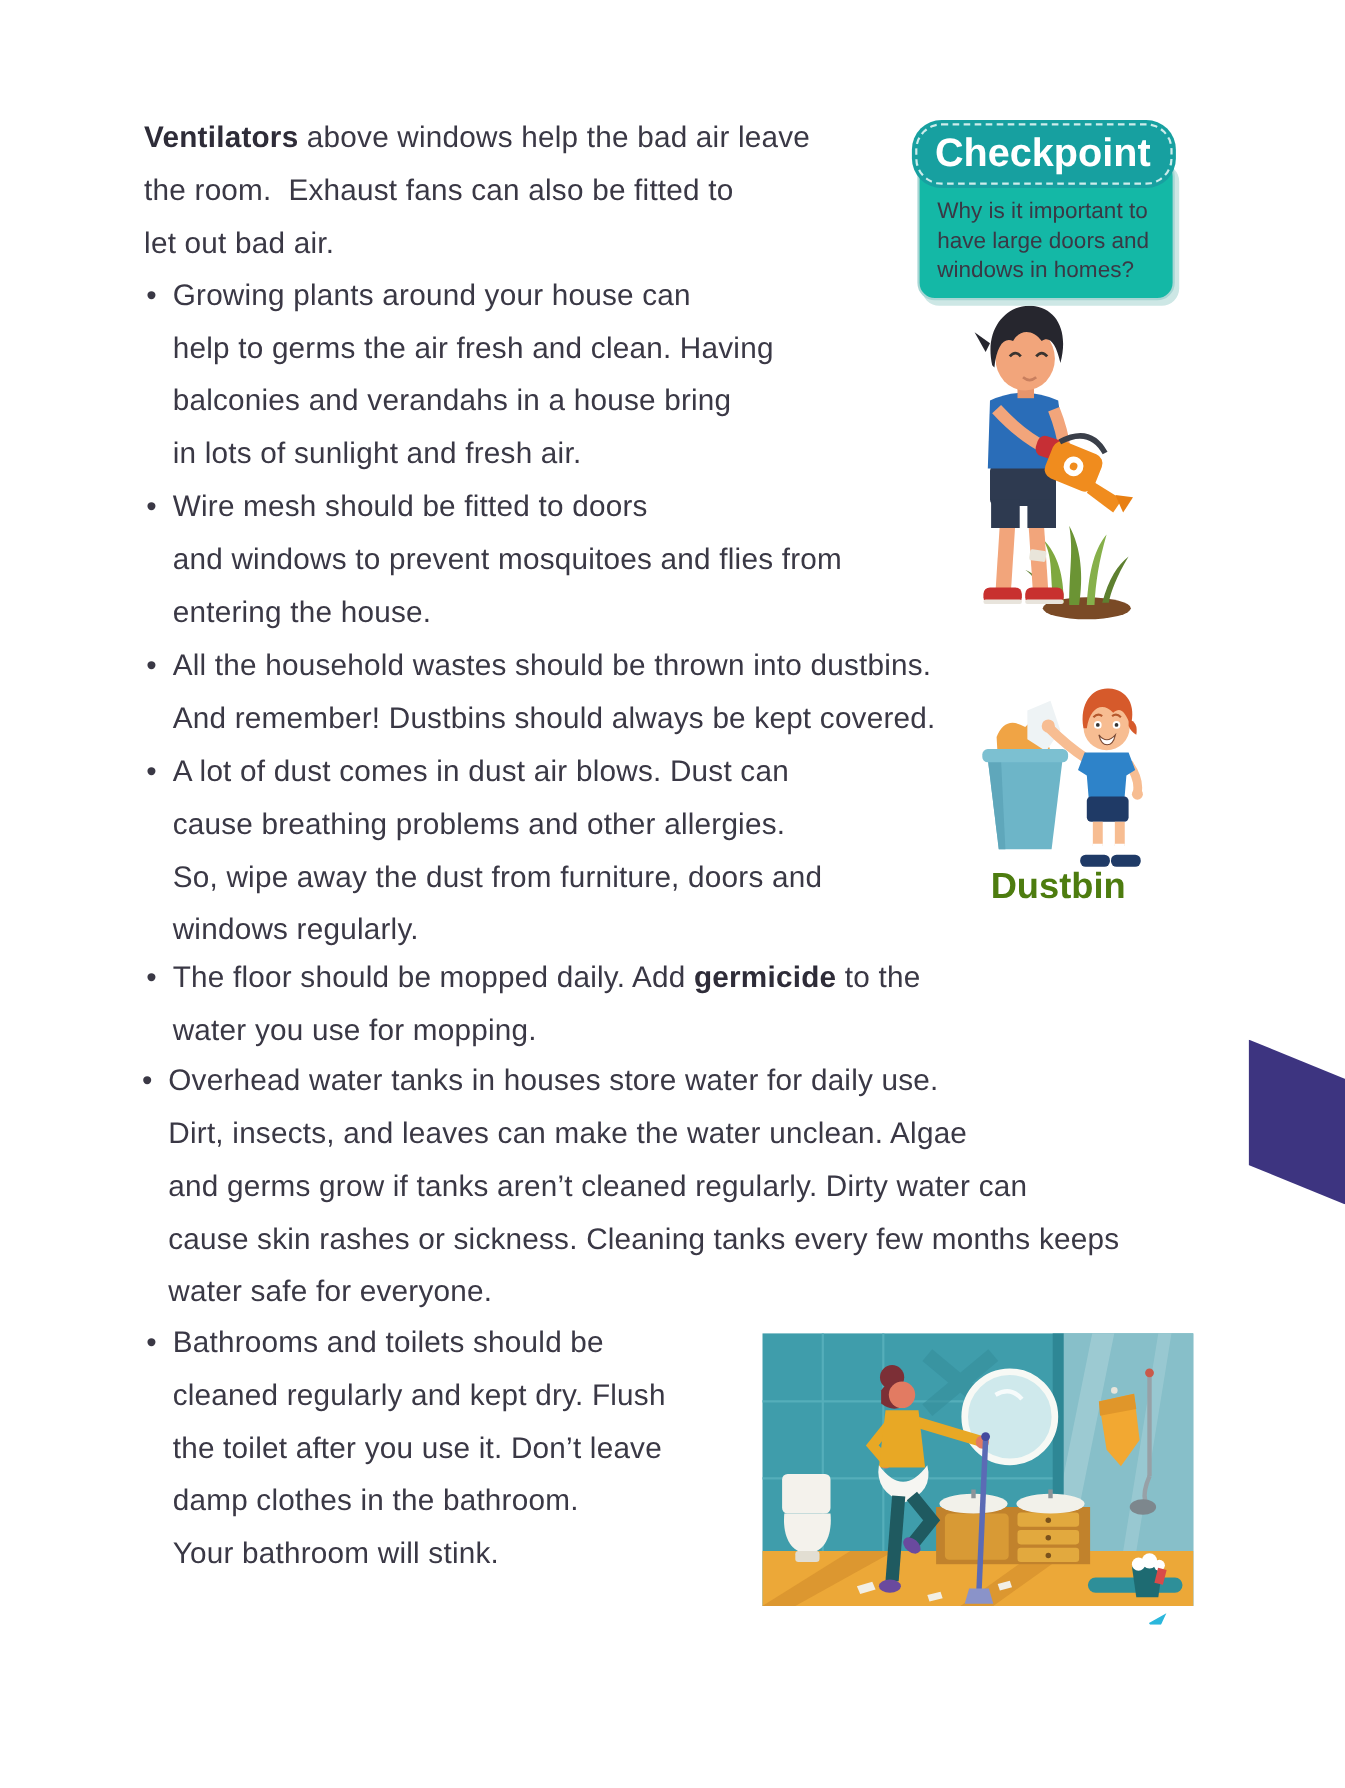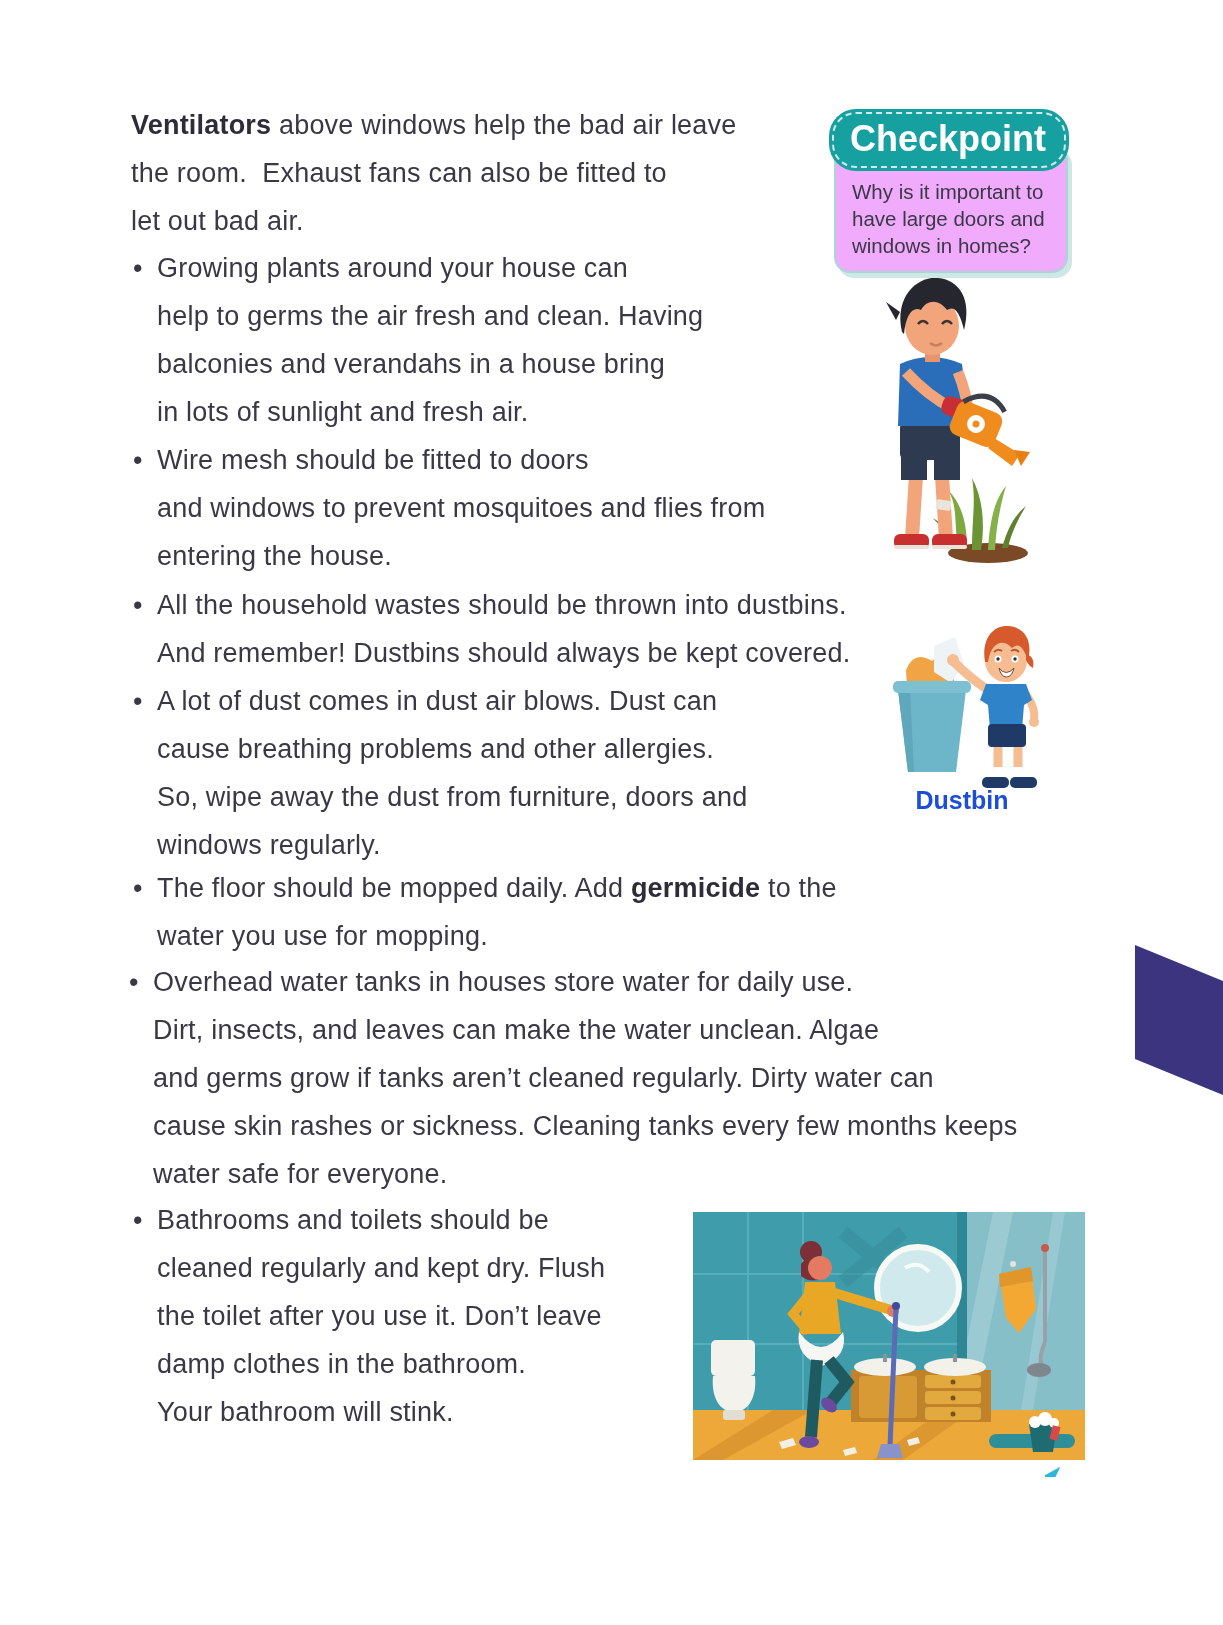--- a/index.html
+++ b/index.html
@@ -11,28 +11,28 @@
   .bullet{position:absolute;padding-left:24px;}
   .bullet .marker{position:absolute;left:0;top:0;font-size:27px;line-height:48px;}
   .bold-inline{font-weight:bold;color:#2e2c38;}
 
   
   .checkpoint{position:absolute;left:834px;top:112px;width:234px;}
   .cp-pill{position:relative;z-index:2;display:inline-block;margin-left:-2px;
            background:#17a0a0;color:#ffffff;font-weight:bold;font-size:36px;
            padding:4px 18px 6px 16px;border-radius:24px;border:2px dashed #cdeceb;
            box-shadow:0 0 0 3px #17a0a0;}
-  .cp-body{position:relative;z-index:1;margin-top:-24px;background:#f0abfc;
+  .cp-body{position:relative;z-index:1;margin-top:-24px;background:#14b8a6;
            border:2px solid #a8d6d4;border-radius:16px;padding:32px 12px 12px 16px;
            box-shadow:4px 5px 0 #cde7e5;}
   .cp-line{font-size:20.5px;line-height:27px;white-space:pre;color:#3a3845;}
 
   
   .caption{position:absolute;left:876px;top:786px;width:172px;text-align:center;
-           font-size:25px;font-weight:bold;color:#1d4ed8;}
+           font-size:33px;font-weight:bold;color:#4d7c0f;}
   .footer-band{position:absolute;left:85px;top:1506px;width:798px;height:52px;
                background:#fde2c2;border-bottom:10px solid #f9b071;}
   .footer-text{position:absolute;left:85px;top:1506px;width:760px;height:52px;
                display:flex;align-items:center;justify-content:flex-end;
                font-size:25px;font-weight:bold;color:#252b47;letter-spacing:.3px;}
   .footer-text .sep{color:#8f94a6;font-weight:normal;margin:0 14px;}
   .page-circle{position:absolute;left:888px;top:1505px;width:56px;height:56px;
                border-radius:50%;background:#ffffff;border:3px solid #4d7c0f;
                display:flex;align-items:center;justify-content:center;z-index:3;
                font-size:24px;color:#3c4168;}

